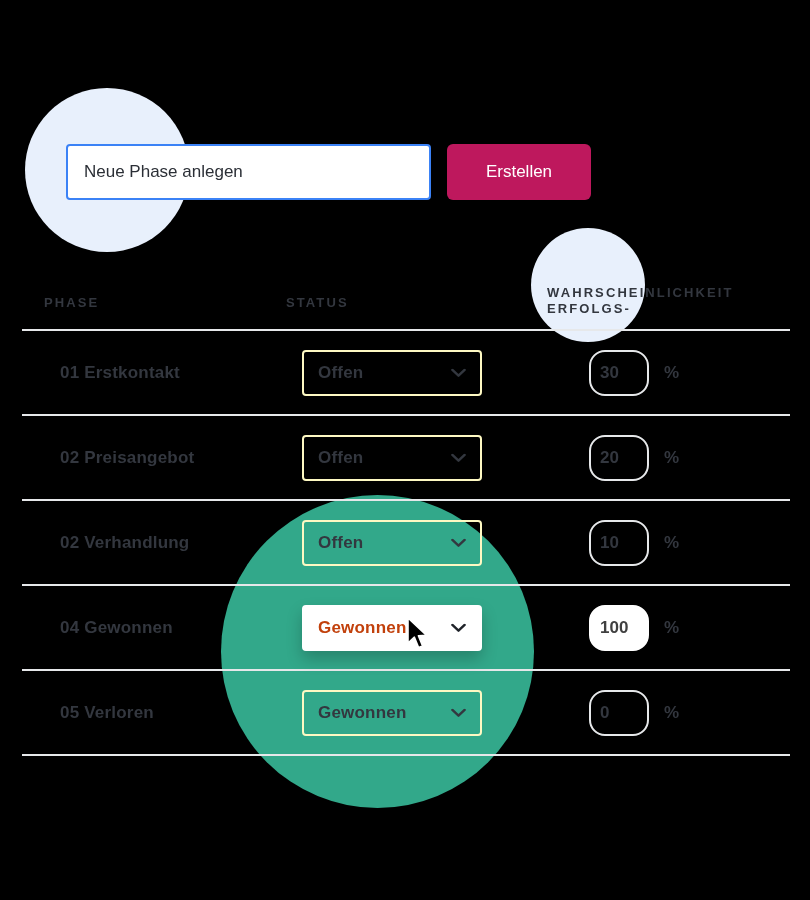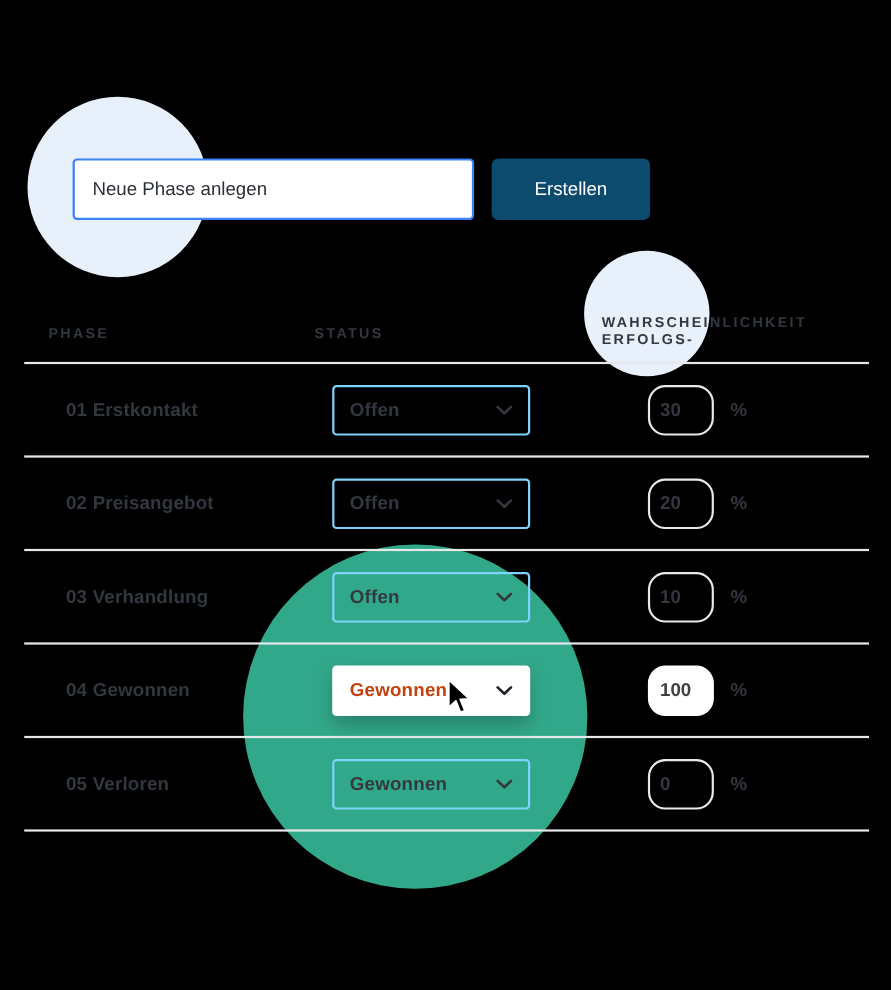--- a/index.html
+++ b/index.html
@@ -78,21 +78,21 @@
     outline: none;
   }
   .phase-input::placeholder { color: #2b2f36; }
 
   .create-btn {
     box-sizing: border-box;
     width: 144px;
     height: 56px;
     border: none;
     border-radius: 6px;
-    background: #0c4a6e;
+    background: #be185d;
     color: #ffffff;
     font-family: "Liberation Sans", "DejaVu Sans", sans-serif;
     font-size: 17px;
     cursor: pointer;
   }
 
   
   .table {
     position: absolute;
     left: 22px;
@@ -144,21 +144,21 @@
   }
   .cell-status { left: 264px; }
   .cell-prob   { left: 551px; display: flex; align-items: center; }
 
   
   .select {
     box-sizing: border-box;
     position: relative;
     width: 180px;
     height: 46px;
-    border: 2px solid #7dd3fc;
+    border: 2px solid #fef9c3;
     border-radius: 4px;
     background: transparent;
     display: flex;
     align-items: center;
     padding: 0 14px;
     cursor: pointer;
   }
   .select .sel-label {
     font-size: 17px;
     font-weight: 700;
@@ -281,21 +281,21 @@
               </span>
             </div>
           </div>
           <div class="cell cell-prob">
             <input class="pct-box" type="text" value="20" style="">
             <span class="pct-sign">%</span>
           </div>
         </div>
         <div class="rule"></div>
         <div class="row">
-          <div class="cell cell-phase">03 Verhandlung</div>
+          <div class="cell cell-phase">02 Verhandlung</div>
           <div class="cell cell-status">
             <div class="select">
               <span class="sel-label">Offen</span>
               <span class="chev">
                 <svg width="15" height="9" viewBox="0 0 15 9" fill="none">
                   <path d="M1.4 1.4 L7.5 7.2 L13.6 1.4" stroke-width="2.4" stroke-linecap="round" stroke-linejoin="round" fill="none"></path>
                 </svg>
               </span>
             </div>
           </div>

